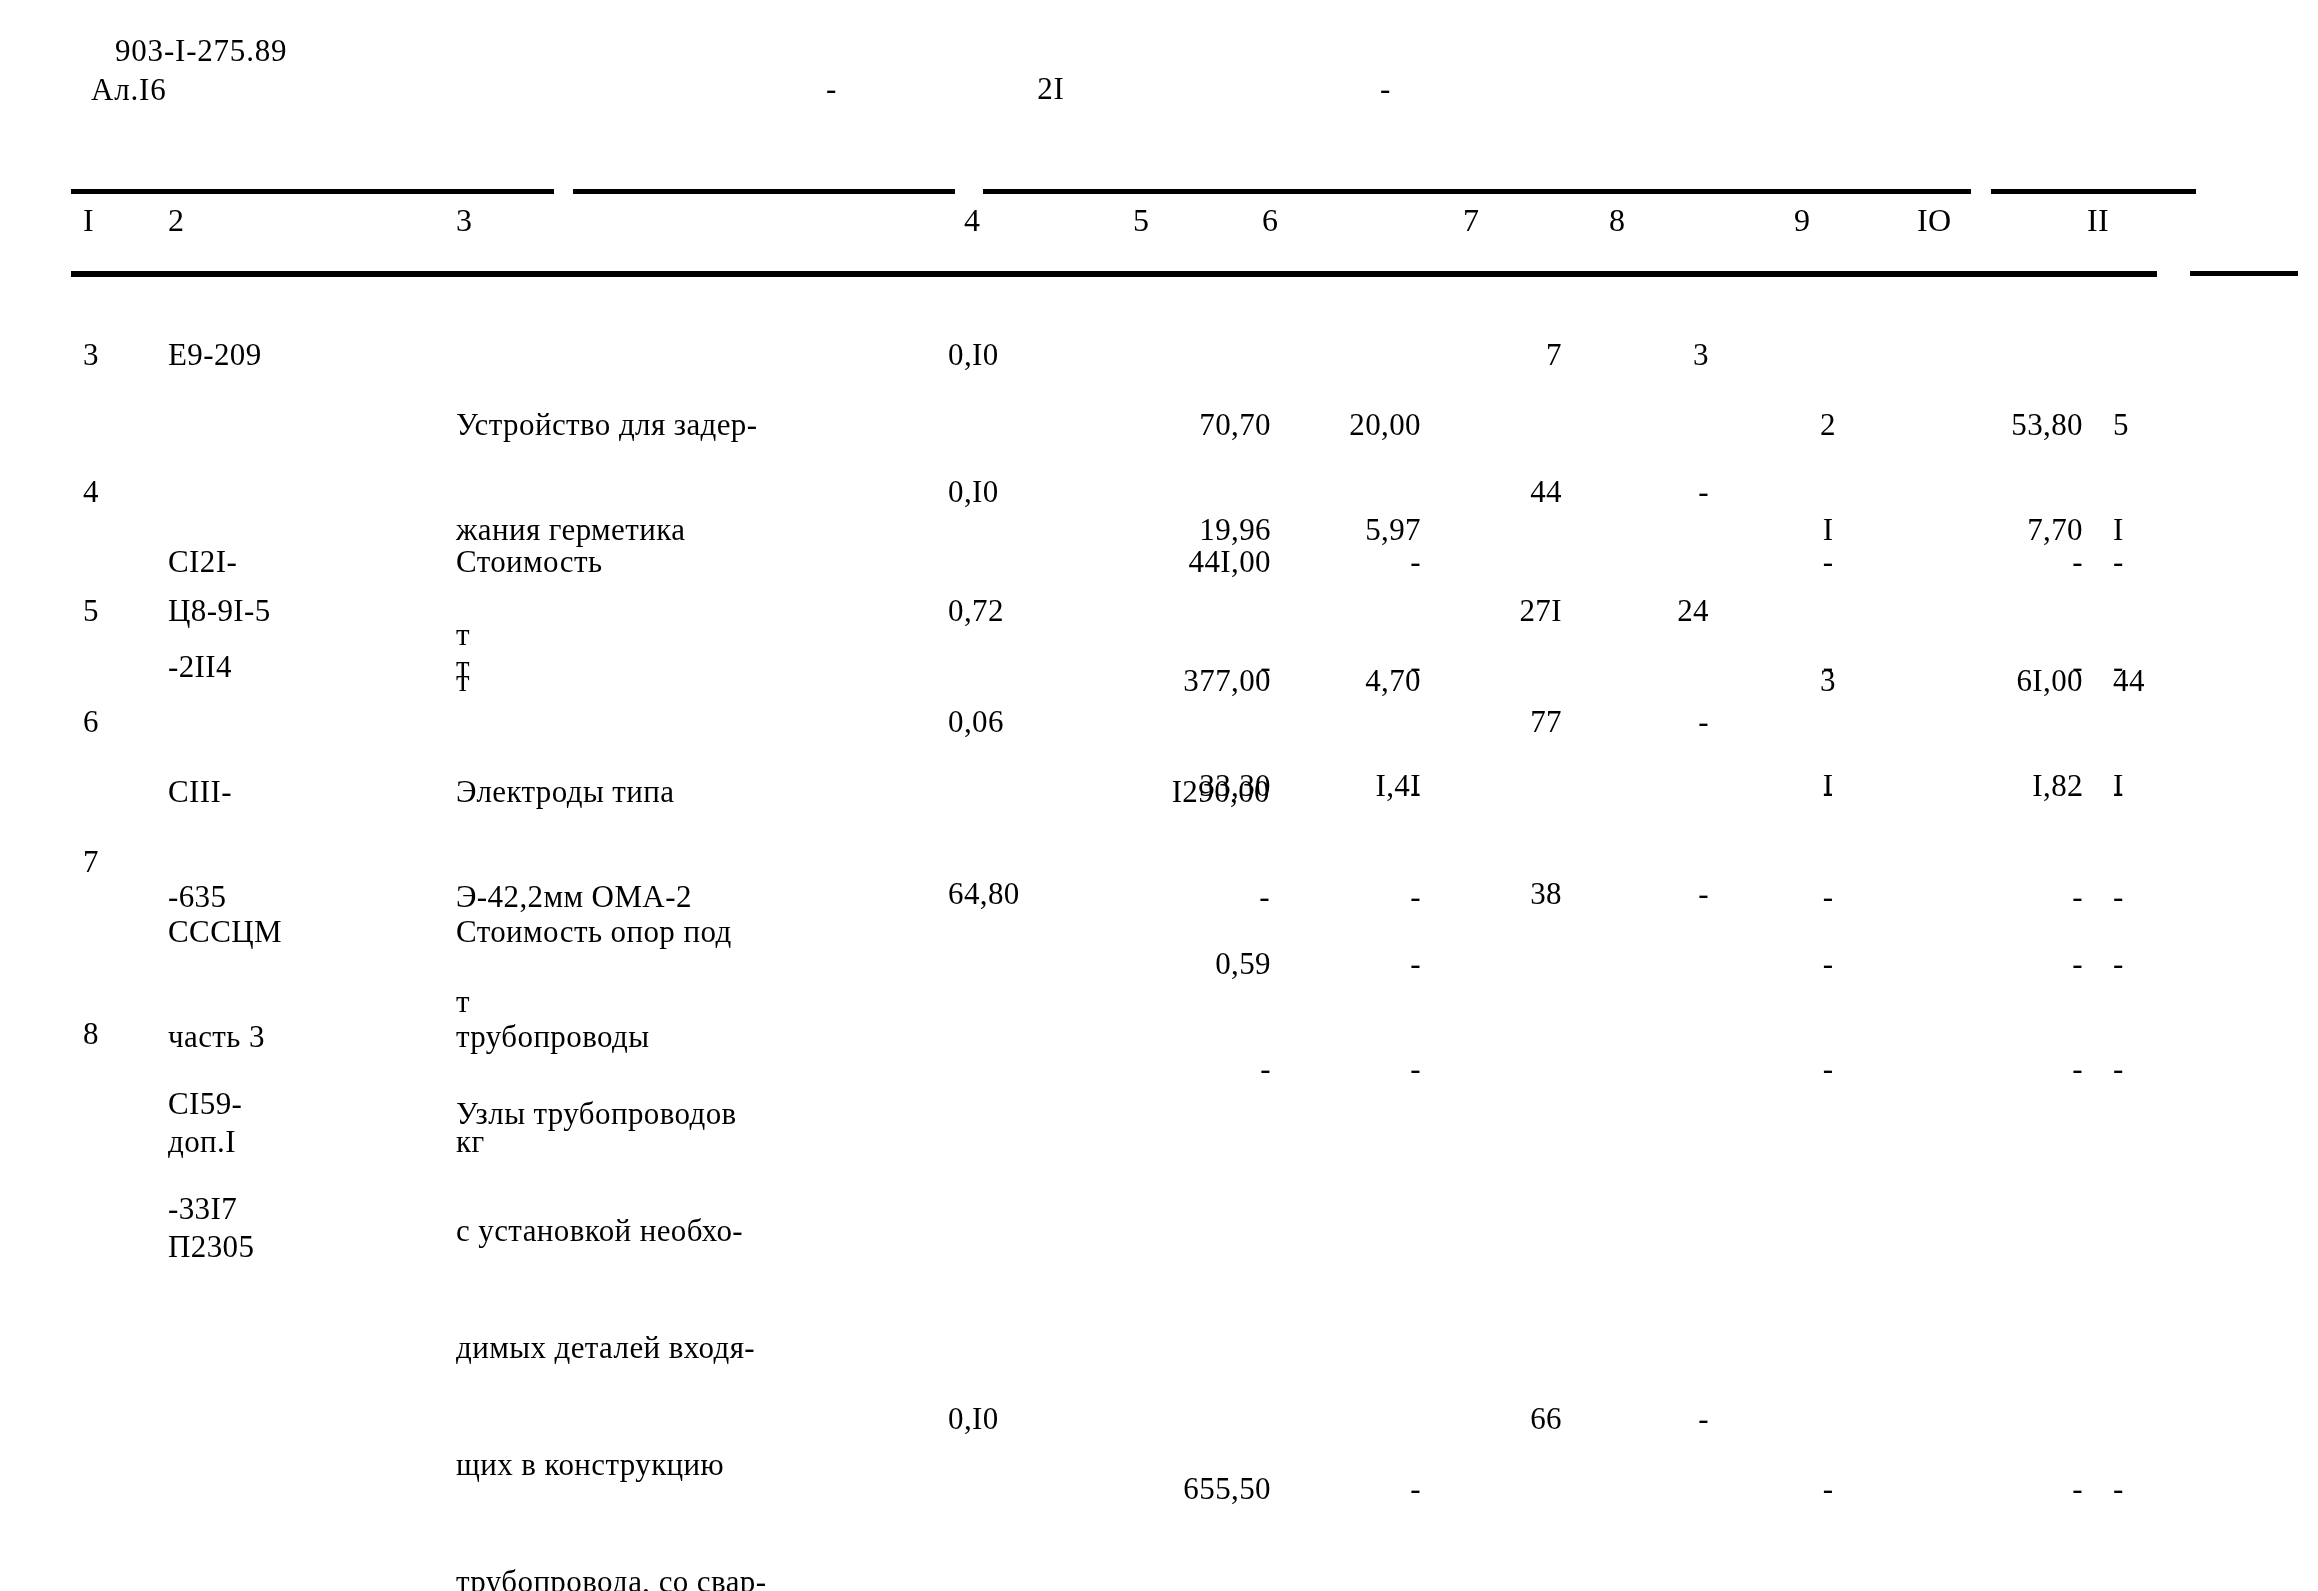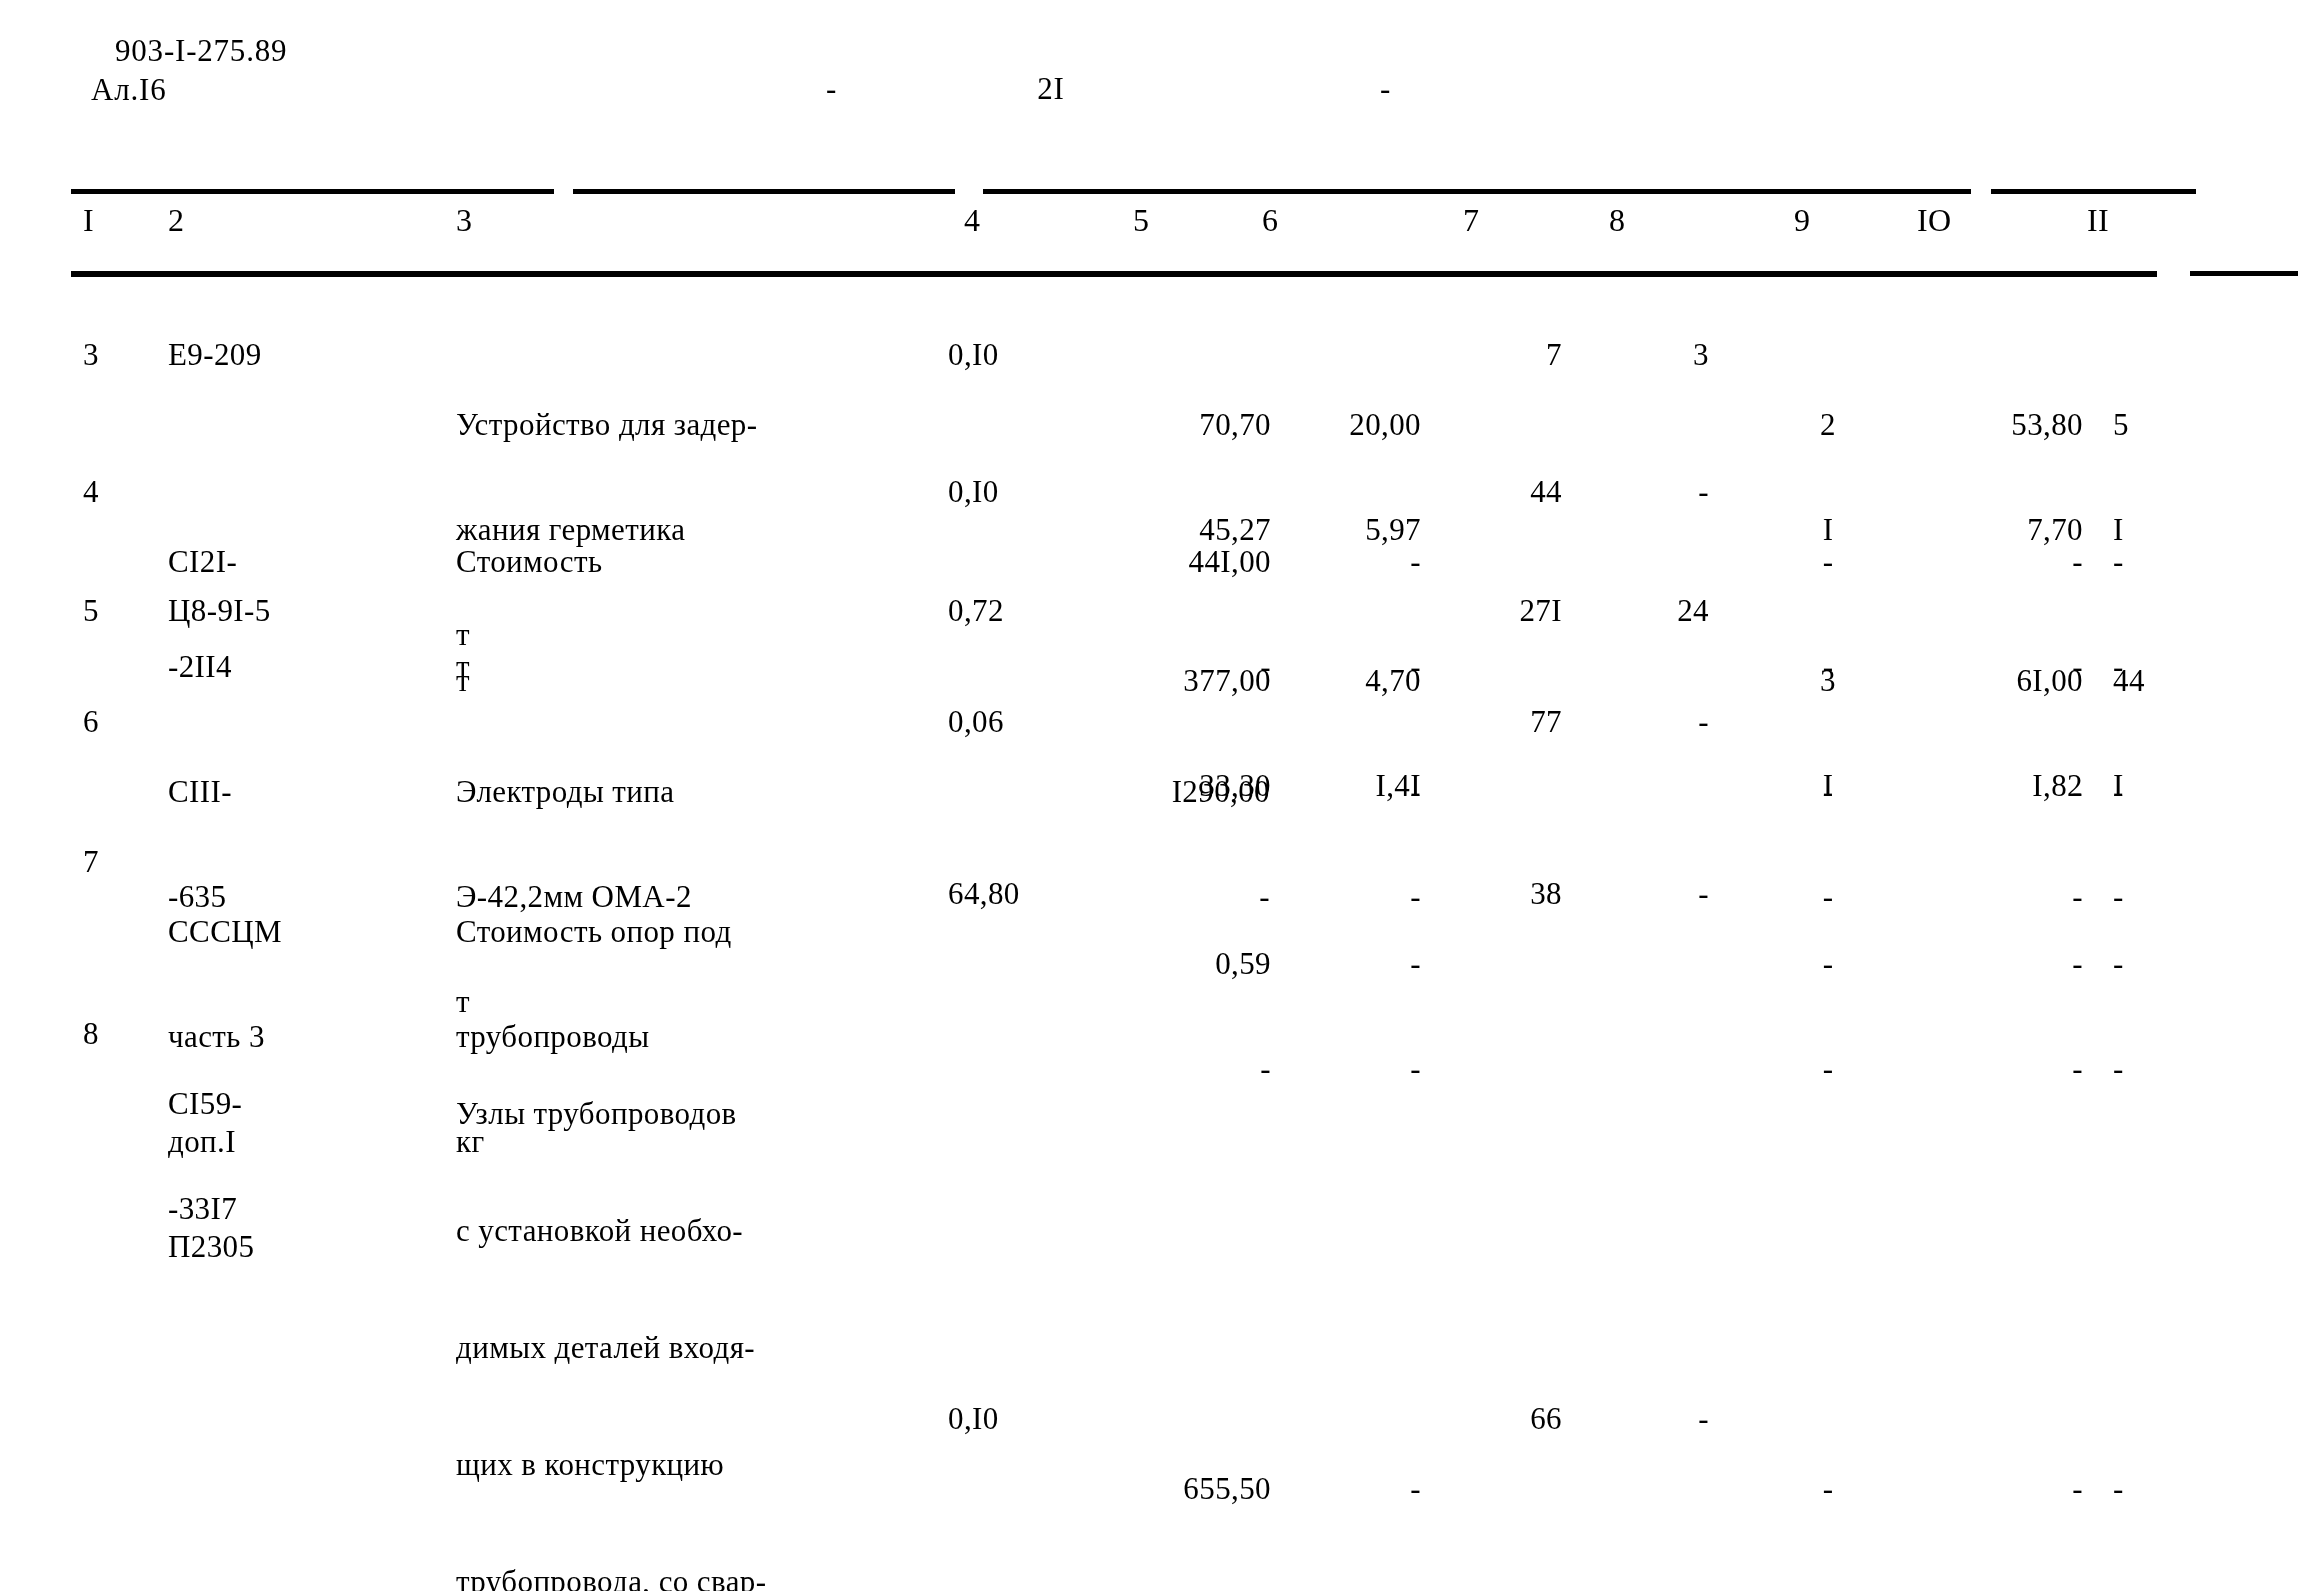--- a/index.html
+++ b/index.html
@@ -111,21 +111,21 @@
     <div class="c col1">3</div>
     <div class="c col2">E9-209</div>
     <div class="c col3">
       <span class="desc-line">Устройство для задер-</span>
       <span class="desc-line">жания герметика</span>
       <span class="unit">т</span>
     </div>
     <div class="c col4">0,I0</div>
     <div class="c col5">
       <span class="stack">70,70</span>
-      <span class="stack l2">45,27</span>
+      <span class="stack l2">19,96</span>
     </div>
     <div class="c col6">
       <span class="stack">20,00</span>
       <span class="stack l2">5,97</span>
     </div>
     <div class="c col7">7</div>
     <div class="c col8">3</div>
     <div class="c col9">
       <span class="stack">2</span>
       <span class="stack l2">I</span>

